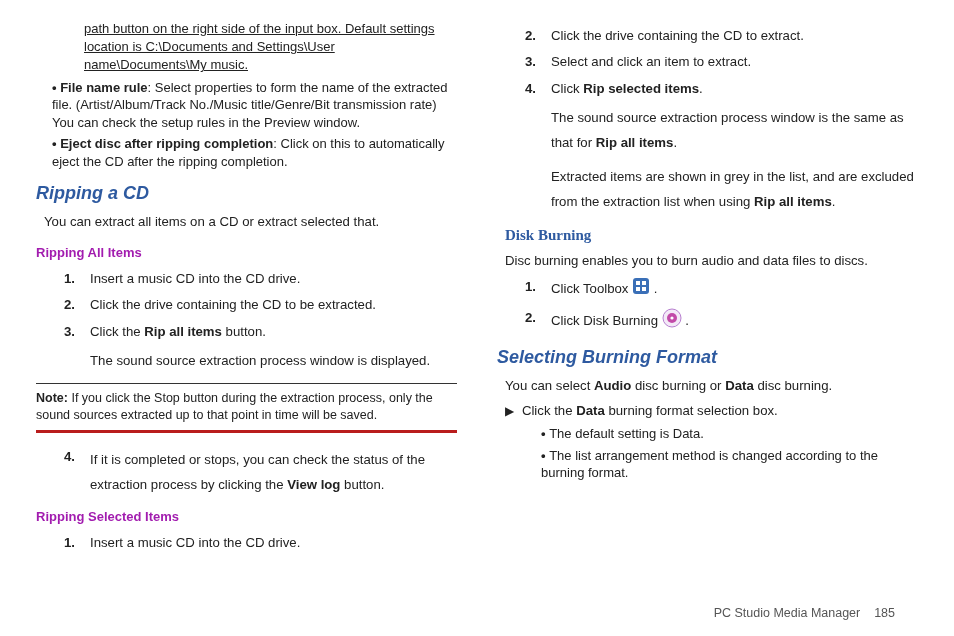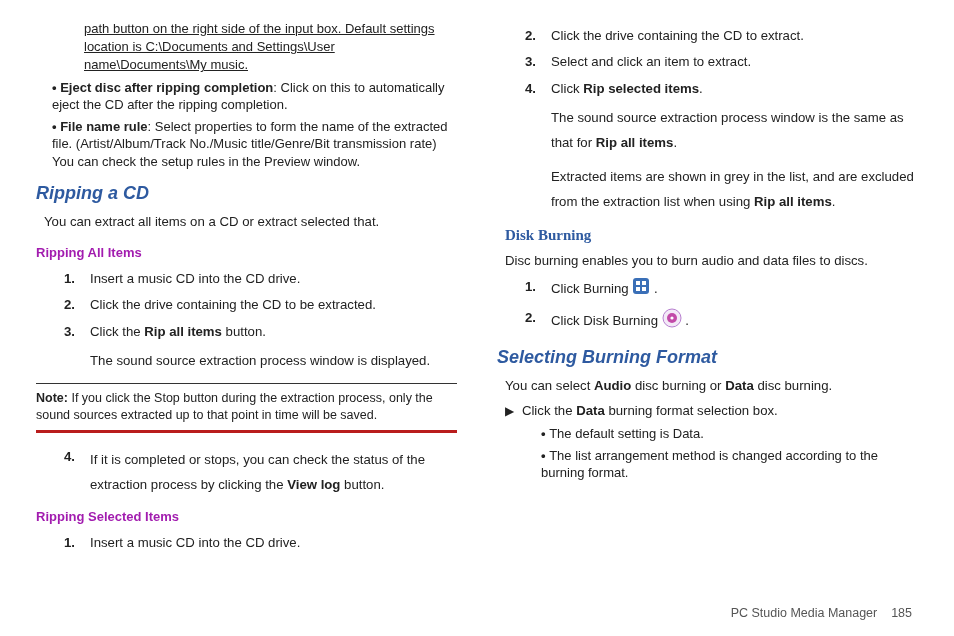--- a/index.html
+++ b/index.html
@@ -54,45 +54,45 @@
     border-top: 1px solid #333;
     border-bottom: 3px solid #b91c1c;
     padding: 6px 0;
     margin: 10px 0 14px 0;
     font-size: 12.5px;
     line-height: 1.35;
   }
   .footer {
     position: absolute;
     bottom: 16px;
-    right: 42px;
+    right: 59px;
     font-size: 12.5px;
     color: #555;
   }
   .bold { font-weight: bold; }
   .icon-inline { display: inline-block; vertical-align: middle; }
   .tri { font-size: 12px; margin-right: 4px; }
   .body-text { margin: 4px 0 4px 8px; }
   .bullet-sub { margin-left: 44px; font-family: "Arial Narrow", Arial, sans-serif; font-size: 13px; line-height: 1.35; margin-top: 4px; }
   .bullet-sub::before { content: "• "; font-weight: bold; }
   .narrow { font-family: "Arial Narrow", Arial, sans-serif; font-size: 13px; line-height: 1.4; text-decoration: underline; }
 </style>
 </head>
 <body>
 
 <div class="page">
 
   <div class="col">
     <div class="indent2 narrow">path button on the right side of the input box. Default settings location is C:\Documents and Settings\User name\Documents\My music.</div>
 
     <div class="bullet-item">
+      <span class="bold">File name rule</span><span>: Select properties to form the name of the extracted file. (Artist/Album/Track No./Music title/Genre/Bit transmission rate) You can check the setup rules in the Preview window.</span>
+    </div>
+    <div class="bullet-item">
       <span class="bold">Eject disc after ripping completion</span><span>: Click on this to automatically eject the CD after the ripping completion.</span>
-    </div>
-    <div class="bullet-item">
-      <span class="bold">File name rule</span><span>: Select properties to form the name of the extracted file. (Artist/Album/Track No./Music title/Genre/Bit transmission rate) You can check the setup rules in the Preview window.</span>
     </div>
 
     <div class="h-sec">Ripping a CD</div>
     <div class="body-text">You can extract all items on a CD or extract selected that.</div>
 
     <div class="h-blue-small">Ripping All Items</div>
 
     <div class="step">
       <div class="step-num">1.</div>
       <div class="step-body-tight">Insert a music CD into the CD drive.</div>
@@ -148,21 +148,21 @@
     <div class="after-step">
       <span>Extracted items are shown in grey in the list, and are excluded from the extraction list when using </span><span class="bold">Rip all items</span><span>.</span>
     </div>
 
     <div class="h-main">Disk Burning</div>
     <div class="body-text">Disc burning enables you to burn audio and data files to discs.</div>
 
     <div class="step">
       <div class="step-num">1.</div>
       <div class="step-body-tight">
-        <span>Click Burning </span>
+        <span>Click Toolbox </span>
         <span class="icon-inline">
           <svg width="18" height="18" viewBox="0 0 18 18">
             <rect x="1" y="1" width="16" height="16" rx="3" fill="#3a6fb7"></rect>
             <rect x="4" y="4" width="4" height="4" fill="#fff"></rect>
             <rect x="10" y="4" width="4" height="4" fill="#fff"></rect>
             <rect x="4" y="10" width="4" height="4" fill="#fff"></rect>
             <rect x="10" y="10" width="4" height="4" fill="#fff"></rect>
           </svg>
         </span>
         <span> .</span>

